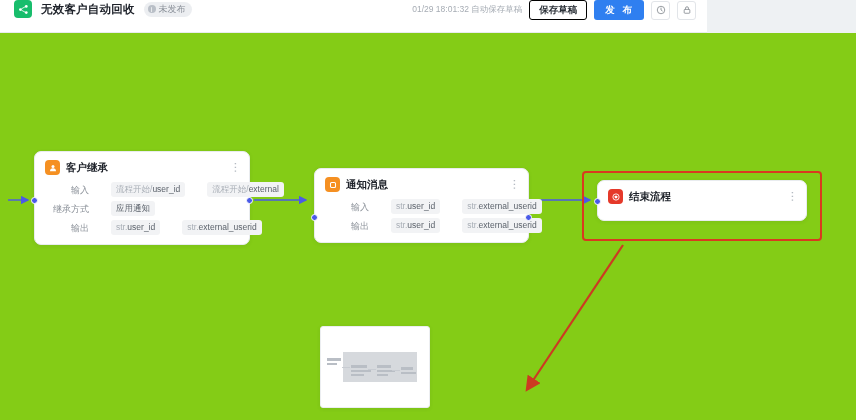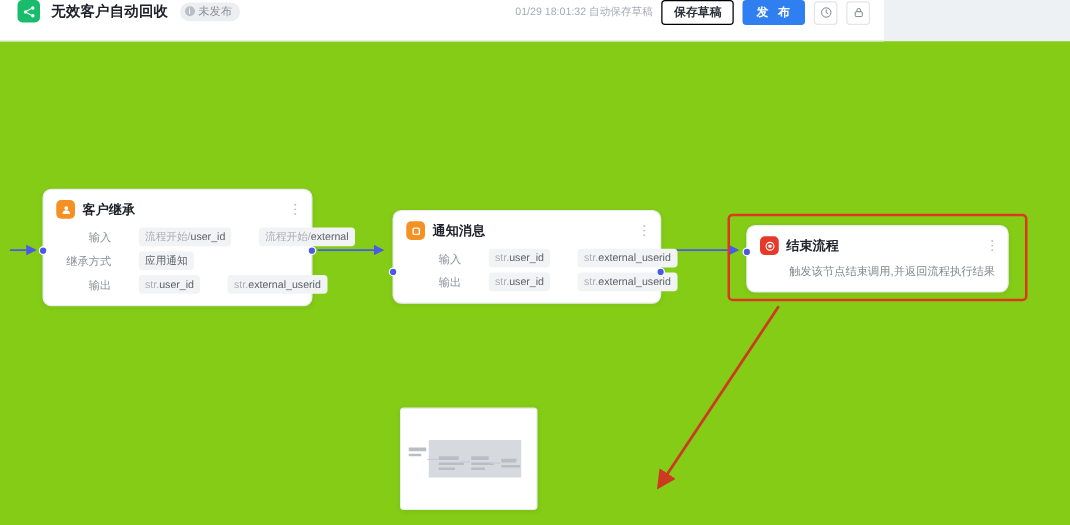--- a/index.html
+++ b/index.html
@@ -263,21 +263,20 @@
       <div class="node-head">
         <div class="node-icon" style="background:#e5392a">
           <svg width="10" height="10" viewBox="0 0 16 16">
             <circle cx="8" cy="8" r="5" fill="none" stroke="#fff" stroke-width="1.4"></circle>
             <rect x="6" y="6" width="4" height="4" rx=".6" fill="#fff"></rect>
           </svg>
         </div>
         <div class="node-title">结束流程</div>
         <div class="node-more">⋯</div>
       </div>
-      <div class="node-desc">触发该节点结束调用,并返回流程执行结果</div>
     </div>
 
     <div class="red-box" id="box-end"></div>
 
     <svg style="position:absolute; left:495px; top:195px; width:170px; height:185px;">
       <defs>
         <marker id="redarrow" markerWidth="7" markerHeight="7" refX="5" refY="3.5" orient="auto">
           <path d="M0,0 L7,3.5 L0,7 z" fill="#cc3a22"></path>
         </marker>
       </defs>

